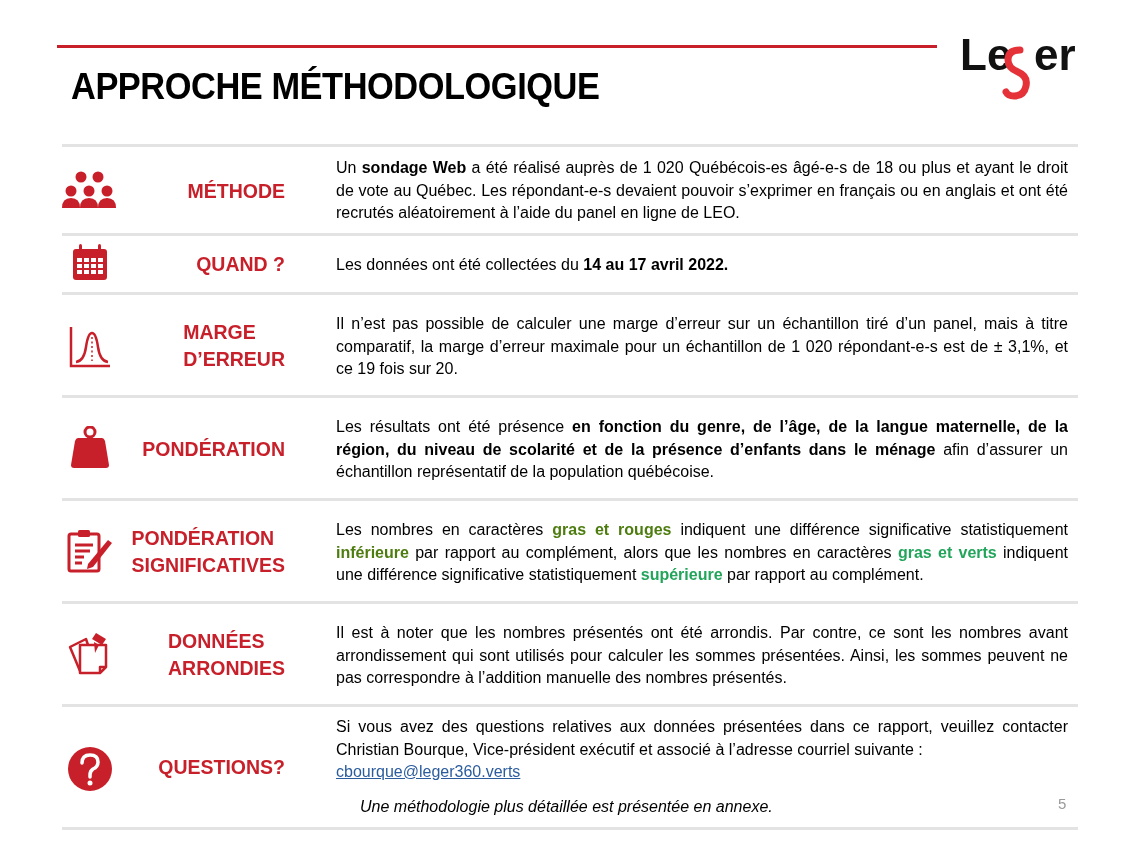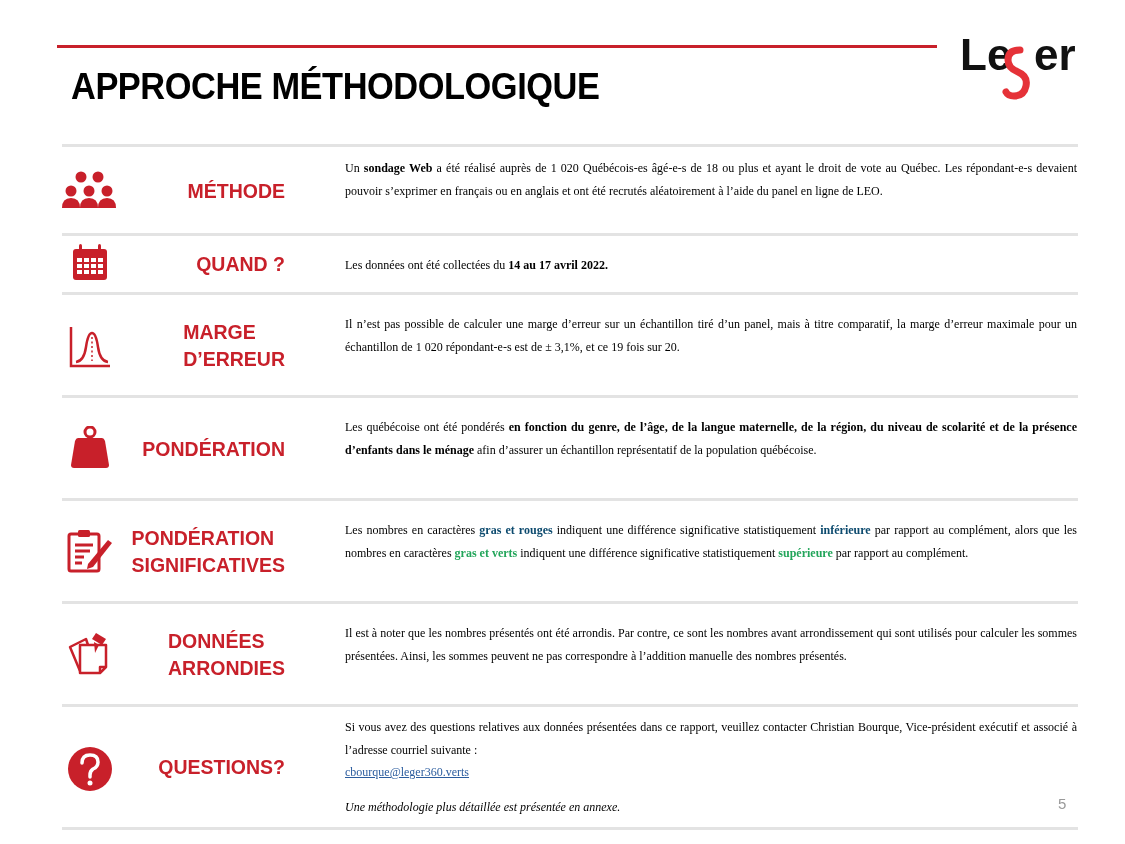--- a/index.html
+++ b/index.html
@@ -7,26 +7,26 @@
          font-family: "Liberation Sans", sans-serif; color: #000; }
   .top-rule { position: absolute; left: 57px; top: 45px; width: 880px; height: 3px; background: #c8202a; }
   .title { position: absolute; left: 71px; top: 66px; font-size: 37px; font-weight: bold;
            letter-spacing: -0.5px; font-family: "Liberation Sans", sans-serif; transform: scaleX(0.93); transform-origin: left; }
   .logo { position: absolute; left: 960px; top: 28px; width: 130px; height: 76px; }
   .row-sep { position: absolute; left: 62px; width: 1016px; height: 3px; background: #e3e3e3; }
   .row { position: absolute; left: 0; width: 1125px; }
   .icon { position: absolute; left: 60px; width: 60px; height: 50px; display: flex; align-items: center; justify-content: center; }
   .label { position: absolute; right: 840px; text-align: left; color: #c8202a; font-weight: bold;
            font-size: 19.5px; line-height: 27px; }
-  .text { position: absolute; left: 345px; width: 732px; font-size: 12px; line-height: 22.5px; text-align: justify; font-family: Liberation Serif, serif; }
+  .text { position: absolute; left: 336px; width: 732px; font-size: 16px; line-height: 22.5px; text-align: justify; }
   .b { font-weight: bold; }
-  .red { color: #0c4a6e; font-weight: bold; }
+  .red { color: #4d7c0f; font-weight: bold; }
   .green { color: #22a55a; font-weight: bold; }
   .link { color: #2b5c9e; text-decoration: underline; }
-  .ital { font-style: italic; }
+  .ital { font-style: italic; margin-left: 24px; }
   .page-num { position: absolute; left: 1058px; top: 795px; font-size: 15px; color: #9a9a9a; }
 </style>
 </head>
 <body>
 
 <div class="top-rule"></div>
 <div class="title">APPROCHE MÉTHODOLOGIQUE</div>
 
 <svg class="logo" viewBox="0 0 130 76">
   <text x="0" y="42" font-family="Liberation Sans, sans-serif" font-weight="bold" font-size="44" fill="#111">Le</text>
@@ -107,21 +107,21 @@
 <div class="row">
   <div class="icon" style="top:423px">
     <svg width="40" height="44" viewBox="0 0 40 44">
       <g fill="#c8202a">
         <circle cx="20" cy="6" r="5" fill="none" stroke="#c8202a" stroke-width="3"></circle>
         <path d="M8 12 L32 12 Q34 12 35 15 L39 39 Q39 42 36 42 L4 42 Q1 42 1 39 L5 15 Q6 12 8 12 Z"></path>
       </g>
     </svg>
   </div>
   <div class="label" style="top:436px">PONDÉRATION</div>
-  <div class="text" style="top:416px"><span>Les québécoise ont été pondérés </span><span class="b">en fonction du genre, de l’âge, de la langue maternelle, de la région, du niveau de scolarité et de la présence d’enfants dans le ménage</span><span> afin d’assurer un échantillon représentatif de la population québécoise.</span></div>
+  <div class="text" style="top:416px"><span>Les résultats ont été présence </span><span class="b">en fonction du genre, de l’âge, de la langue maternelle, de la région, du niveau de scolarité et de la présence d’enfants dans le ménage</span><span> afin d’assurer un échantillon représentatif de la population québécoise.</span></div>
 </div>
 
 <div class="row">
   <div class="icon" style="top:526px">
     <svg width="48" height="46" viewBox="0 0 48 46">
       <g stroke="#c8202a" fill="none" stroke-width="3">
         <rect x="3" y="6" width="30" height="37" rx="2"></rect>
         <path d="M9 17 L27 17 M9 23 L24 23 M9 29 L18 29 M9 35 L16 35"></path>
       </g>
       <rect x="12" y="2" width="12" height="7" rx="1.5" fill="#c8202a"></rect>

